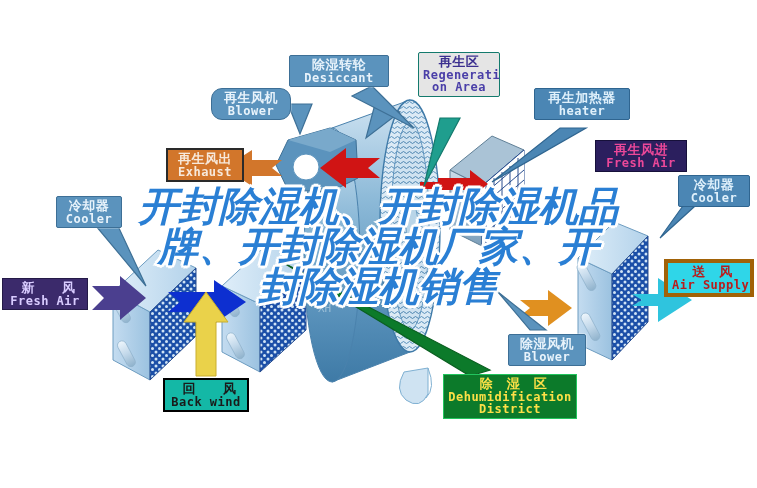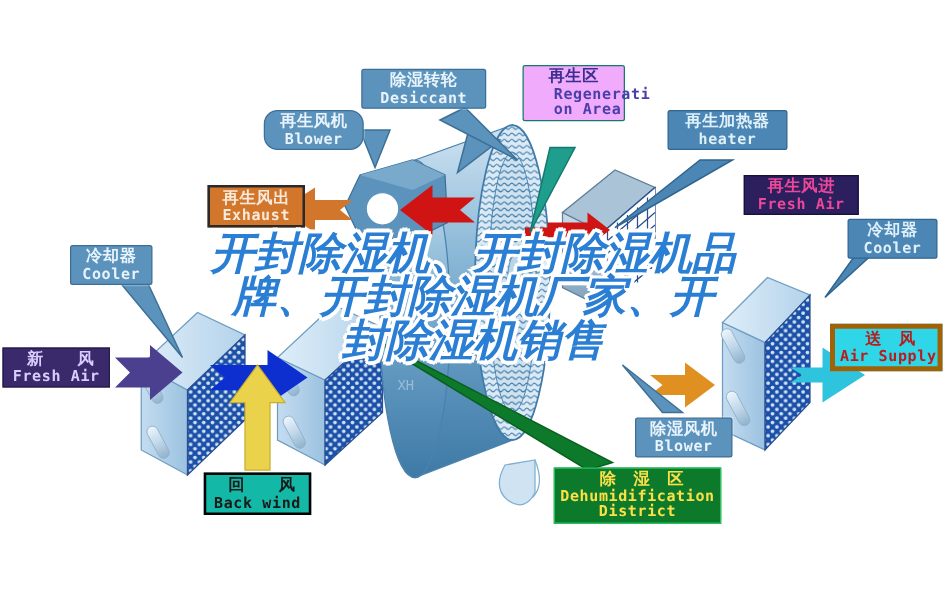--- a/index.html
+++ b/index.html
@@ -55,26 +55,26 @@
     box-shadow: 0 0 0 1px rgba(255,255,255,0.25);
   }
   .lb-blue2 {
     background: #4b86b4;
     border: 1px solid #2f6590;
     color: #dff0fb;
     border-radius: 2px;
   }
   
   .lb-teal {
-    background: #f0abfc;
+    background: #e5e5e5;
     border: 1px solid #137a6d;
     color: #3b2f8f;
     border-radius: 2px;
   }
-  .lb-teal .en { color: #4a3fa8; margin-left: 20px; }
+  .lb-teal .en { color: #4a3fa8; }
   
   .lb-green {
     background: #0c7a2a;
     border: 1px solid #22c55e;
     color: #fde047;
   }
   
   .lb-purple {
     background: #2b1f5e;
     border: 1px solid #16103a;
@@ -111,21 +111,21 @@
   #watermark {
     position: absolute;
     left: 0;
     top: 186px;
     width: 757px;
     z-index: 40;
     text-align: center;
     font-family: "DejaVu Sans", "Liberation Sans", sans-serif;
     font-weight: 900;
     font-style: italic;
-    font-size: 35px;
+    font-size: 40px;
     line-height: 1.0;
     color: #2a7fd4;
     letter-spacing: 0px;
     -webkit-text-stroke: 3px #ffffff;
     paint-order: stroke fill;
     text-shadow:
       -3px 0 #ffffff, 3px 0 #ffffff, 0 -3px #ffffff, 0 3px #ffffff,
       -2px -2px #ffffff, 2px -2px #ffffff, -2px 2px #ffffff, 2px 2px #ffffff;
   }
   #watermark .wm-line { display: block; }

